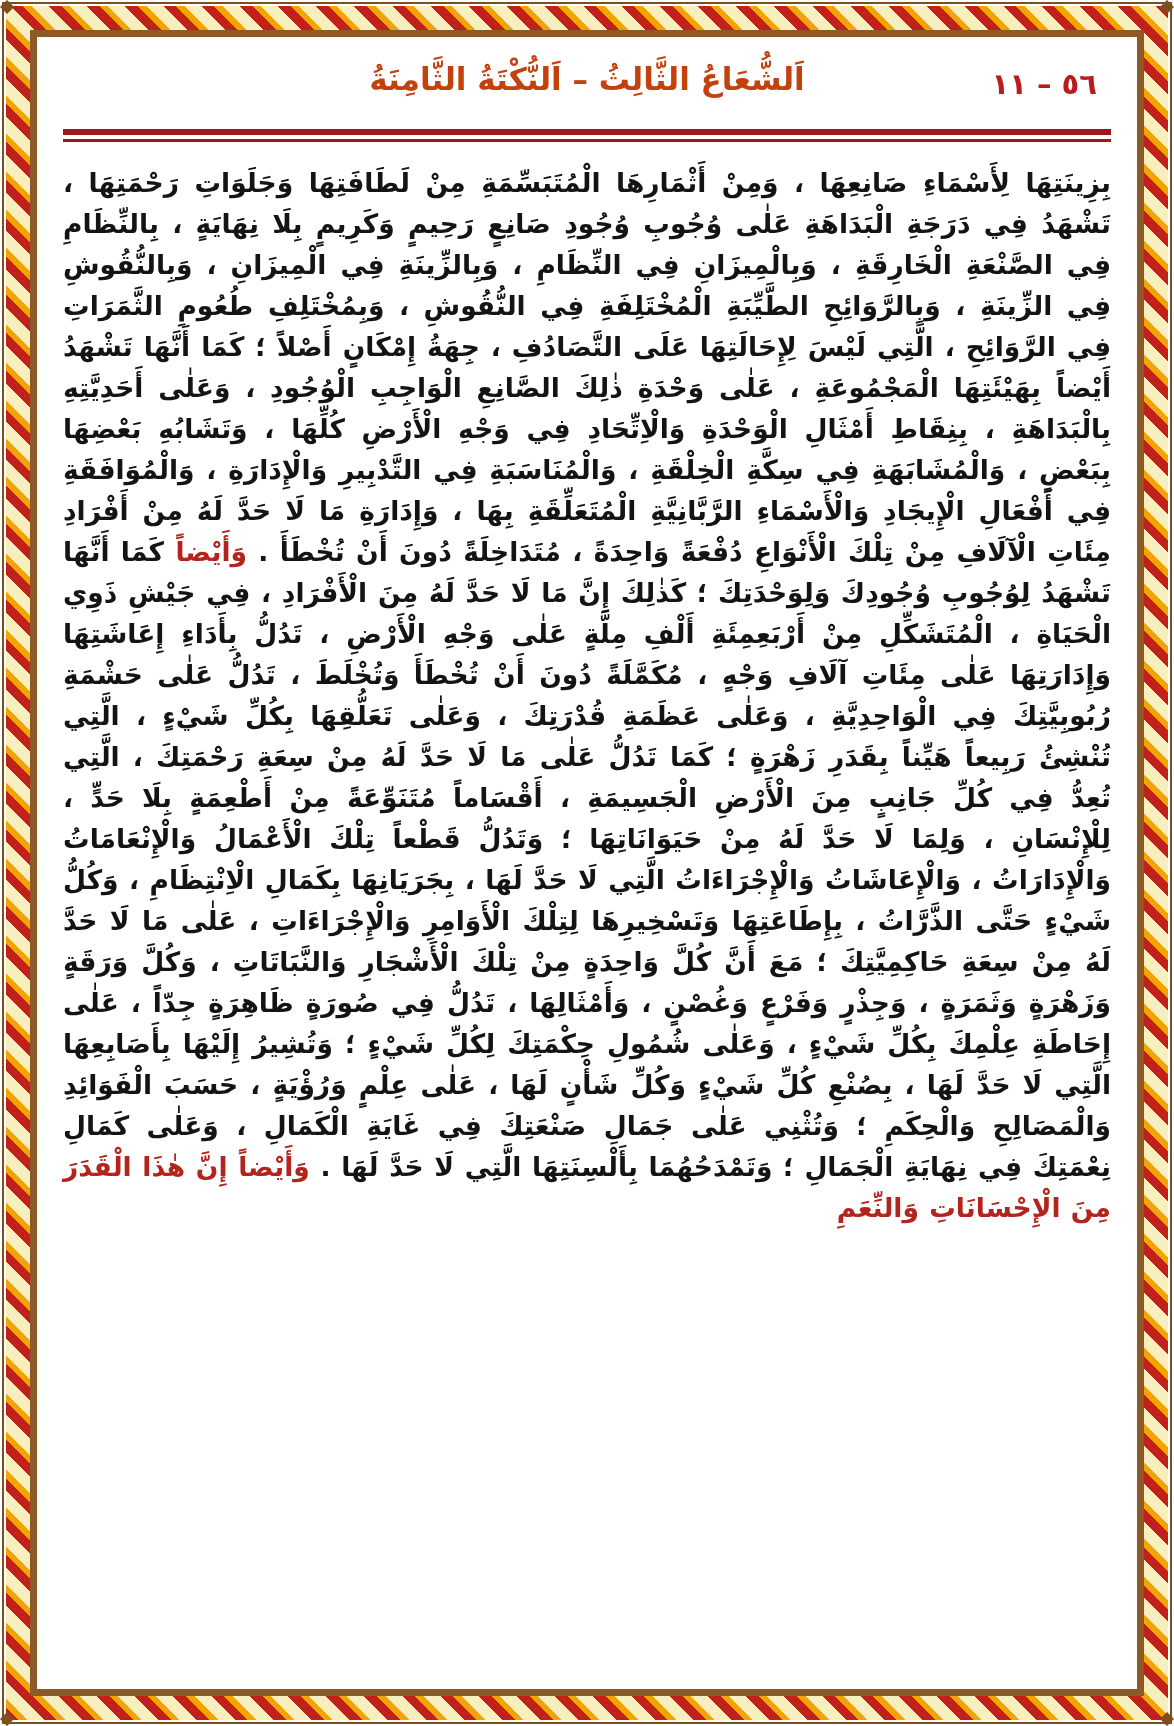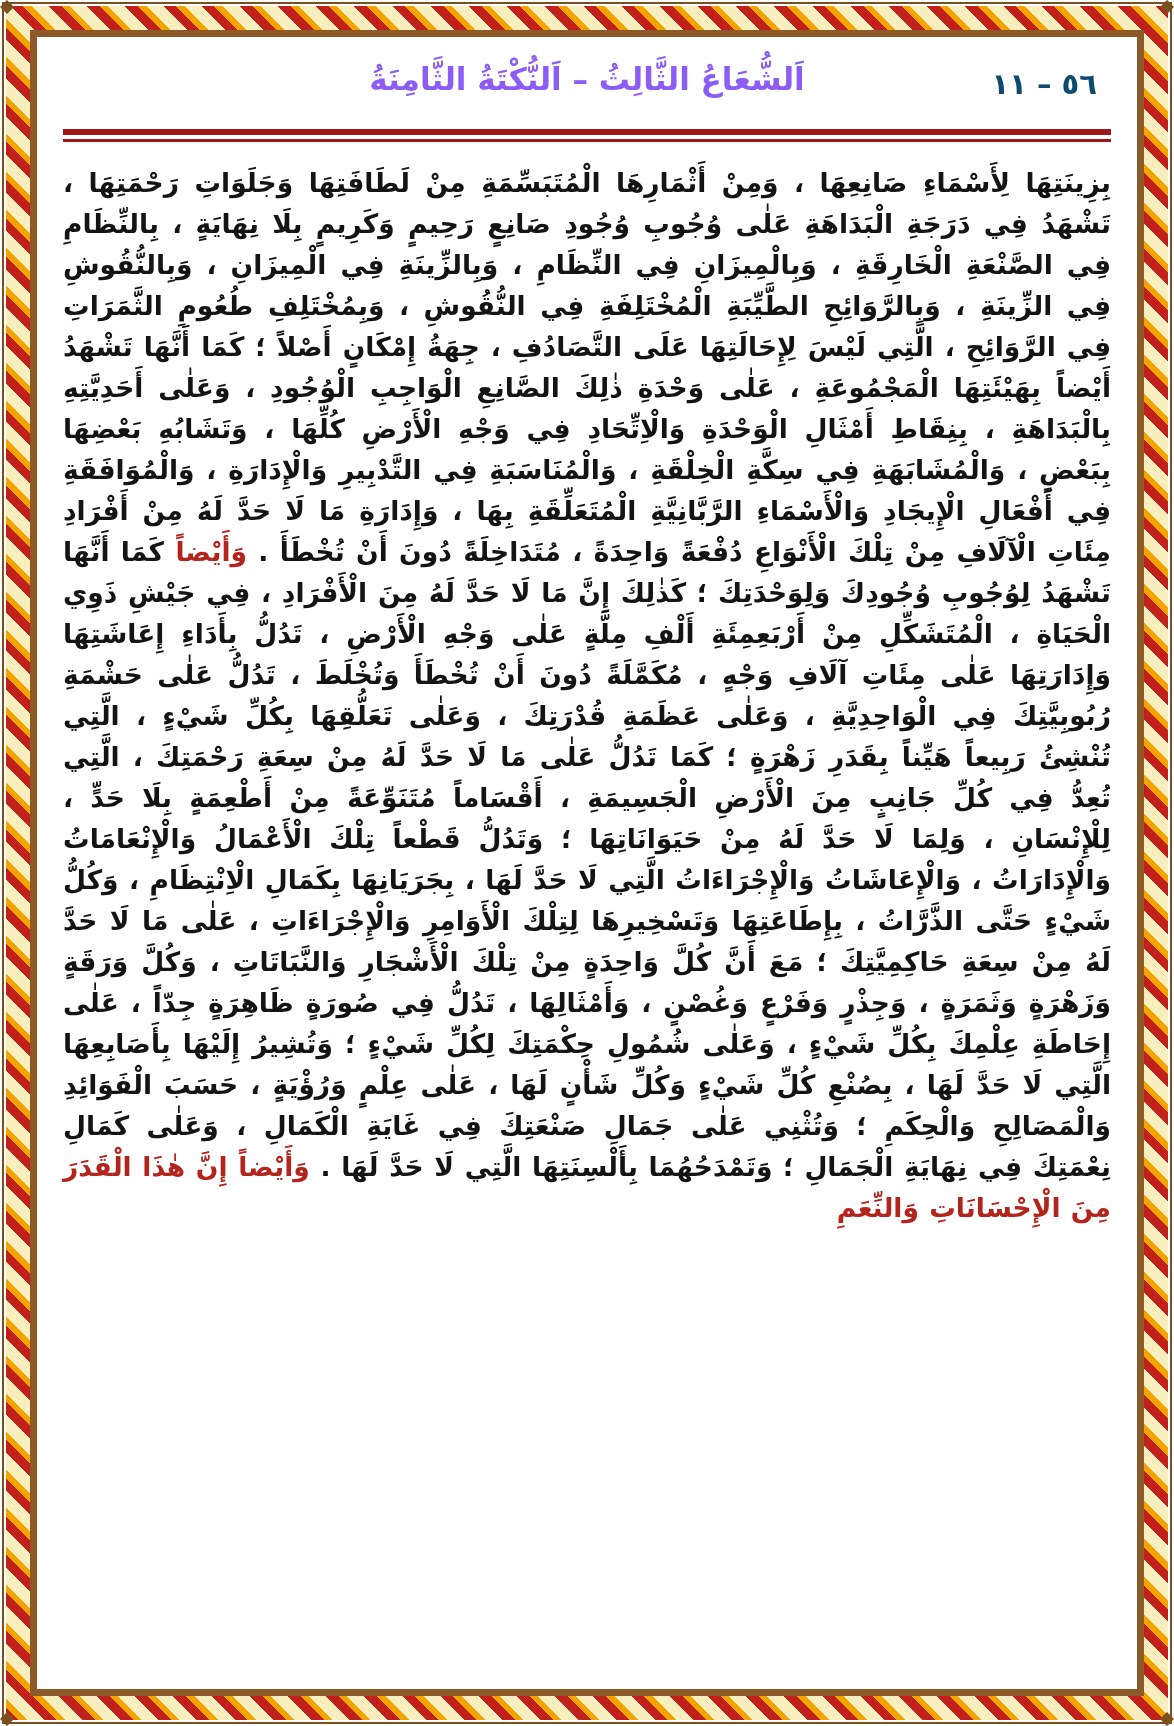--- a/index.html
+++ b/index.html
@@ -80,22 +80,22 @@
   <div class="frame-outerline">
     <div class="corner tl"></div>
     <div class="corner tr"></div>
     <div class="corner bl"></div>
     <div class="corner br"></div>
   </div>
 
   <div class="page-inner">
 
     <div class="header">
-      <div class="page-title" style="color: #8b5cf6;">اَلشُّعَاعُ الثَّالِثُ – اَلنُّكْتَةُ الثَّامِنَةُ</div>
-      <div class="page-number" style="color: #0c4a6e;">٥٦ – ١١</div>
+      <div class="page-title" style="color: #c2410c;">اَلشُّعَاعُ الثَّالِثُ – اَلنُّكْتَةُ الثَّامِنَةُ</div>
+      <div class="page-number" style="color: #b91c1c;">٥٦ – ١١</div>
     </div>
 
     <div class="rules">
       <div class="rule-thick" style="background: rgb(158, 24, 27);"></div>
       <div class="rule-gap"></div>
       <div class="rule-thin" style="background: rgb(158, 24, 27);"></div>
     </div>
 
     <div class="body-text" id="body-paragraph"><span style="color: rgb(20, 20, 20);">بِزِينَتِهَا لِأَسْمَاءِ صَانِعِهَا ، وَمِنْ أَثْمَارِهَا الْمُتَبَسِّمَةِ مِنْ لَطَافَتِهَا وَجَلَوَاتِ رَحْمَتِهَا ، تَشْهَدُ فِي دَرَجَةِ الْبَدَاهَةِ عَلٰى وُجُوبِ وُجُودِ صَانِعٍ رَحِيمٍ وَكَرِيمٍ بِلَا نِهَايَةٍ ، بِالنِّظَامِ فِي الصَّنْعَةِ الْخَارِقَةِ ، وَبِالْمِيزَانِ فِي النِّظَامِ ، وَبِالزِّينَةِ فِي الْمِيزَانِ ، وَبِالنُّقُوشِ فِي الزِّينَةِ ، وَبِالرَّوَائِحِ الطَّيِّبَةِ الْمُخْتَلِفَةِ فِي النُّقُوشِ ، وَبِمُخْتَلِفِ طُعُومِ الثَّمَرَاتِ فِي الرَّوَائِحِ ، الَّتِي لَيْسَ لِإِحَالَتِهَا عَلَى التَّصَادُفِ ، جِهَةُ إِمْكَانٍ أَصْلاً ؛ كَمَا أَنَّهَا تَشْهَدُ أَيْضاً بِهَيْئَتِهَا الْمَجْمُوعَةِ ، عَلٰى وَحْدَةِ ذٰلِكَ الصَّانِعِ الْوَاجِبِ الْوُجُودِ ، وَعَلٰى أَحَدِيَّتِهِ بِالْبَدَاهَةِ ، بِنِقَاطِ أَمْثَالِ الْوَحْدَةِ وَالْاِتِّحَادِ فِي وَجْهِ الْأَرْضِ كُلِّهَا ، وَتَشَابُهِ بَعْضِهَا بِبَعْضٍ ، وَالْمُشَابَهَةِ فِي سِكَّةِ الْخِلْقَةِ ، وَالْمُنَاسَبَةِ فِي التَّدْبِيرِ وَالْإِدَارَةِ ، وَالْمُوَافَقَةِ فِي أَفْعَالِ الْإِيجَادِ وَالْأَسْمَاءِ الرَّبَّانِيَّةِ الْمُتَعَلِّقَةِ بِهَا ، وَإِدَارَةِ مَا لَا حَدَّ لَهُ مِنْ أَفْرَادِ مِئَاتِ الْآلَافِ مِنْ تِلْكَ الْأَنْوَاعِ دُفْعَةً وَاحِدَةً ، مُتَدَاخِلَةً دُونَ أَنْ تُخْطَأَ . </span><span style="color: rgb(178, 36, 28);">وَأَيْضاً</span><span style="color: rgb(20, 20, 20);"> كَمَا أَنَّهَا تَشْهَدُ لِوُجُوبِ وُجُودِكَ وَلِوَحْدَتِكَ ؛ كَذٰلِكَ إِنَّ مَا لَا حَدَّ لَهُ مِنَ الْأَفْرَادِ ، فِي جَيْشِ ذَوِي الْحَيَاةِ ، الْمُتَشَكِّلِ مِنْ أَرْبَعِمِئَةِ أَلْفِ مِلَّةٍ عَلٰى وَجْهِ الْأَرْضِ ، تَدُلُّ بِأَدَاءِ إِعَاشَتِهَا وَإِدَارَتِهَا عَلٰى مِئَاتِ آلَافِ وَجْهٍ ، مُكَمَّلَةً دُونَ أَنْ تُخْطَأَ وَتُخْلَطَ ، تَدُلُّ عَلٰى حَشْمَةِ رُبُوبِيَّتِكَ فِي الْوَاحِدِيَّةِ ، وَعَلٰى عَظَمَةِ قُدْرَتِكَ ، وَعَلٰى تَعَلُّقِهَا بِكُلِّ شَيْءٍ ، الَّتِي تُنْشِئُ رَبِيعاً هَيِّناً بِقَدَرِ زَهْرَةٍ ؛ كَمَا تَدُلُّ عَلٰى مَا لَا حَدَّ لَهُ مِنْ سِعَةِ رَحْمَتِكَ ، الَّتِي تُعِدُّ فِي كُلِّ جَانِبٍ مِنَ الْأَرْضِ الْجَسِيمَةِ ، أَقْسَاماً مُتَنَوِّعَةً مِنْ أَطْعِمَةٍ بِلَا حَدٍّ ، لِلْإِنْسَانِ ، وَلِمَا لَا حَدَّ لَهُ مِنْ حَيَوَانَاتِهَا ؛ وَتَدُلُّ قَطْعاً تِلْكَ الْأَعْمَالُ وَالْإِنْعَامَاتُ وَالْإِدَارَاتُ ، وَالْإِعَاشَاتُ وَالْإِجْرَاءَاتُ الَّتِي لَا حَدَّ لَهَا ، بِجَرَيَانِهَا بِكَمَالِ الْاِنْتِظَامِ ، وَكُلُّ شَيْءٍ حَتَّى الذَّرَّاتُ ، بِإِطَاعَتِهَا وَتَسْخِيرِهَا لِتِلْكَ الْأَوَامِرِ وَالْإِجْرَاءَاتِ ، عَلٰى مَا لَا حَدَّ لَهُ مِنْ سِعَةِ حَاكِمِيَّتِكَ ؛ مَعَ أَنَّ كُلَّ وَاحِدَةٍ مِنْ تِلْكَ الْأَشْجَارِ وَالنَّبَاتَاتِ ، وَكُلَّ وَرَقَةٍ وَزَهْرَةٍ وَثَمَرَةٍ ، وَجِذْرٍ وَفَرْعٍ وَغُصْنٍ ، وَأَمْثَالِهَا ، تَدُلُّ فِي صُورَةٍ ظَاهِرَةٍ جِدّاً ، عَلٰى إِحَاطَةِ عِلْمِكَ بِكُلِّ شَيْءٍ ، وَعَلٰى شُمُولِ حِكْمَتِكَ لِكُلِّ شَيْءٍ ؛ وَتُشِيرُ إِلَيْهَا بِأَصَابِعِهَا الَّتِي لَا حَدَّ لَهَا ، بِصُنْعِ كُلِّ شَيْءٍ وَكُلِّ شَأْنٍ لَهَا ، عَلٰى عِلْمٍ وَرُؤْيَةٍ ، حَسَبَ الْفَوَائِدِ وَالْمَصَالِحِ وَالْحِكَمِ ؛ وَتُثْنِي عَلٰى جَمَالِ صَنْعَتِكَ فِي غَايَةِ الْكَمَالِ ، وَعَلٰى كَمَالِ نِعْمَتِكَ فِي نِهَايَةِ الْجَمَالِ ؛ وَتَمْدَحُهُمَا بِأَلْسِنَتِهَا الَّتِي لَا حَدَّ لَهَا . </span><span style="color: rgb(178, 36, 28);">وَأَيْضاً إِنَّ هٰذَا الْقَدَرَ مِنَ الْإِحْسَانَاتِ وَالنِّعَمِ</span></div>
 

